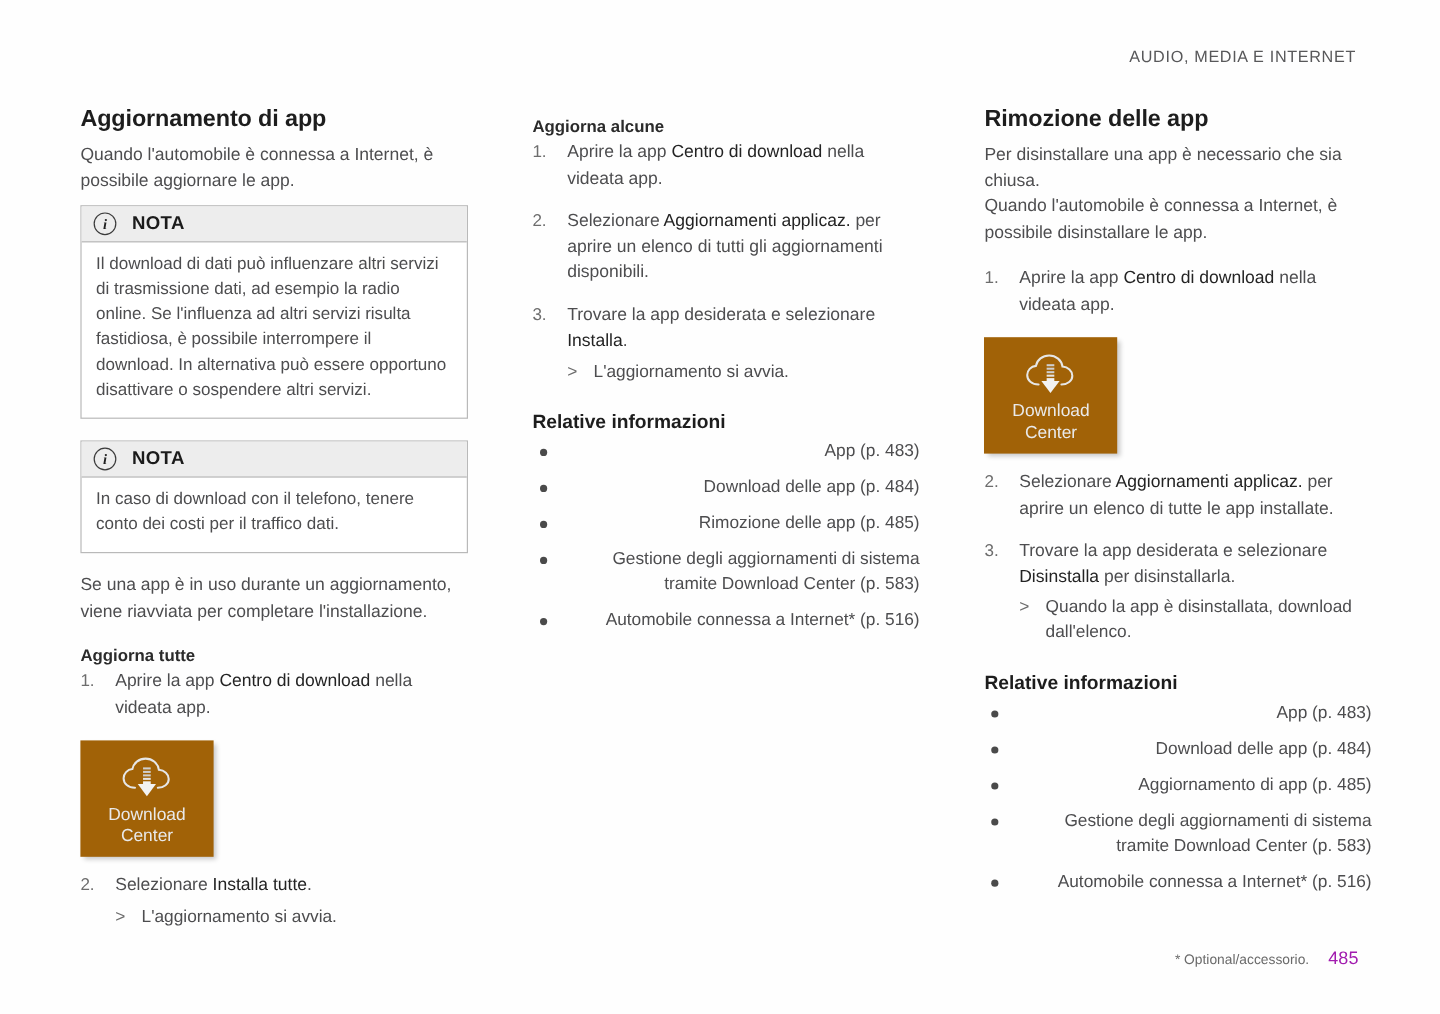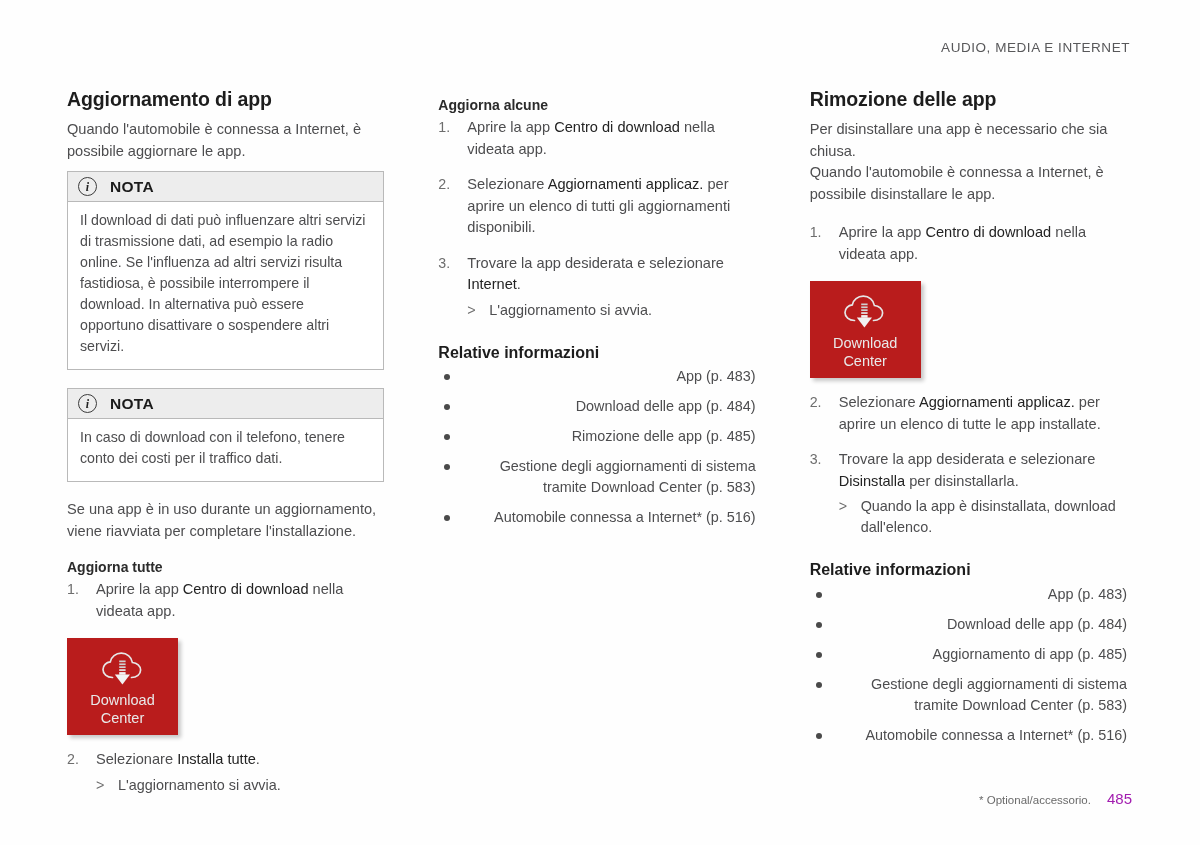--- a/index.html
+++ b/index.html
@@ -39,21 +39,21 @@
     top: 88px;
     left: 67px;
     width: 1076px;
     display: flex;
     gap: 16px;
   }
   .col {
     width: 333px;
     margin-right: 38px;
   }
-  .col:last-child { margin-right: 16px; }
+  .col:last-child { margin-right: 0; }
 
   
   h1.sec-title {
     font-size: 19.5px;
     font-weight: bold;
     color: #1d1d1d;
     margin: 0 0 8px 0;
     letter-spacing: -0.1px;
     line-height: 1.18;
   }
@@ -186,21 +186,21 @@
     width: 6px;
     height: 6px;
     border-radius: 50%;
     background: #4a4a4a;
   }
 
   
   .dc-tile {
     width: 111px;
     height: 97px;
-    background: #b91c1c;
+    background: #a16207;
     box-shadow: 3px 3px 4px rgba(0,0,0,0.22);
     display: flex;
     flex-direction: column;
     align-items: center;
     justify-content: flex-start;
     padding-top: 13px;
     box-sizing: border-box;
     margin: 16px 0 14px 0;
   }
   .dc-tile .dc-icon { width: 46px; height: 38px; display:block; }
@@ -304,21 +304,21 @@
         <li>
           <span class="num">1.</span>
           <span>Aprire la app </span><b>Centro di download</b><span> nella videata app.</span>
         </li>
         <li>
           <span class="num">2.</span>
           <span>Selezionare </span><b>Aggiornamenti applicaz.</b><span> per aprire un elenco di tutti gli aggiornamenti disponibili.</span>
         </li>
         <li>
           <span class="num">3.</span>
-          <span>Trovare la app desiderata e selezionare </span><b>Internet</b><span>.</span>
+          <span>Trovare la app desiderata e selezionare </span><b>Installa</b><span>.</span>
           <div class="subnote">
             <span class="gt">&gt;</span>
             <span>L'aggiornamento si avvia.</span>
           </div>
         </li>
       </ol>
 
       <h2 class="rel-title">Relative informazioni</h2>
       <ul class="rel-list">
         <li><span class="dot"></span><span>App (p. 483)</span></li>

